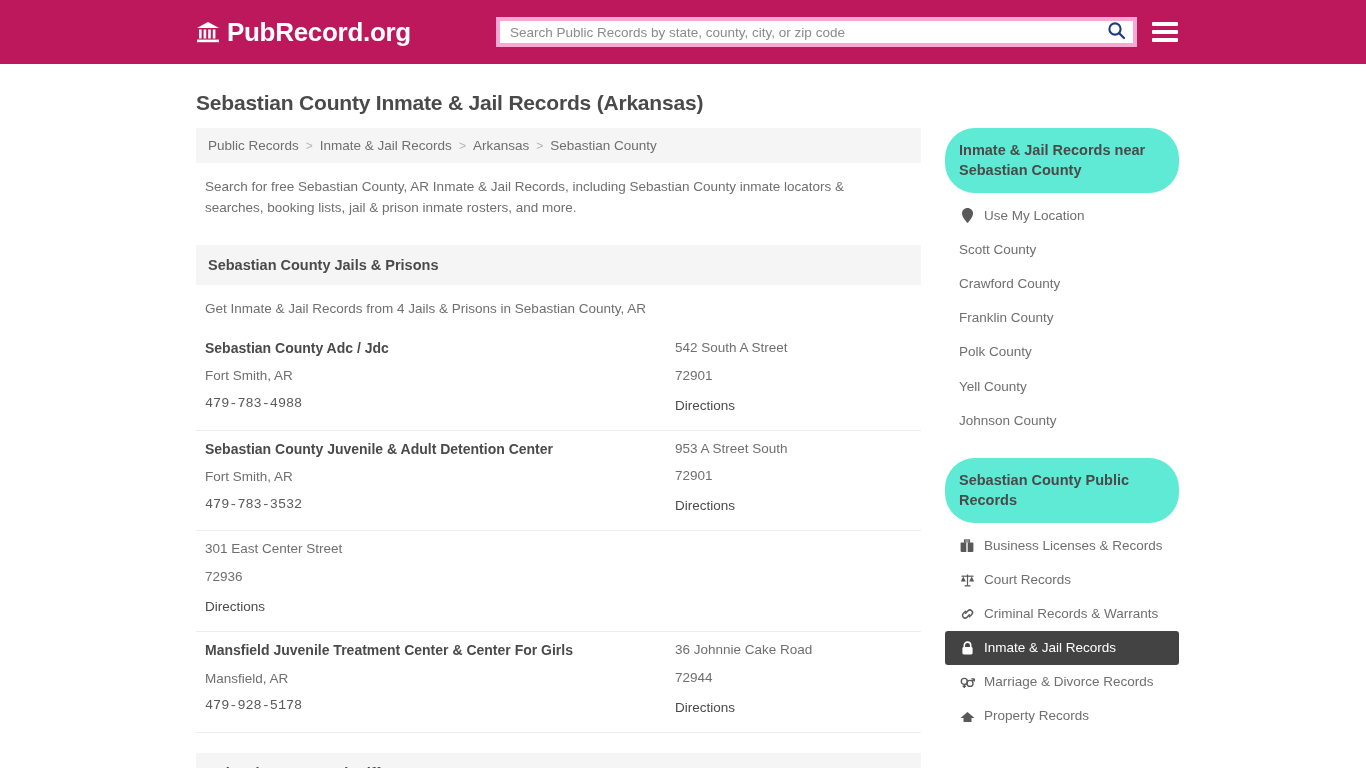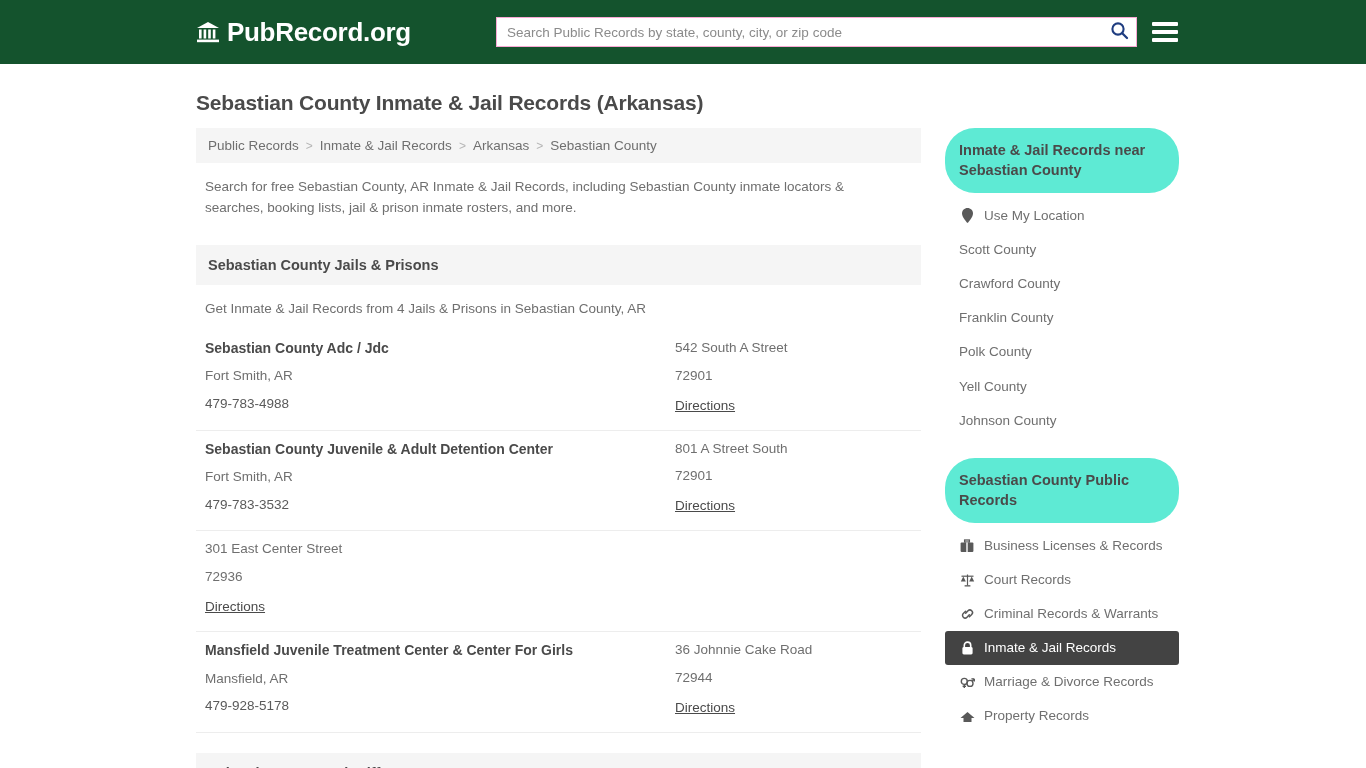--- a/index.html
+++ b/index.html
@@ -7,21 +7,21 @@
     margin: 0; padding: 0;
     width: 1366px; height: 768px;
     overflow: hidden;
     background: #ffffff;
     font-family: "Liberation Sans", sans-serif;
   }
 
   
   .site-header {
     height: 64px;
-    background: #14532d;
+    background: #be185d;
     display: flex;
     align-items: center;
     position: relative;
   }
   .logo {
     position: absolute;
     left: 196px;
     display: flex;
     align-items: center;
     gap: 7px;
@@ -33,21 +33,21 @@
   }
   .logo-icon { display: block; line-height: 0; }
 
   .search-wrap {
     position: absolute;
     left: 496px;
     top: 17px;
     width: 641px;
     height: 30px;
     background: #ffffff;
-    border: 1px solid #f9a8d4;
+    border: 4px solid #f9a8d4;
     display: flex;
     align-items: center;
   }
   .search-input {
     flex: 1;
     border: 0;
     outline: 0;
     height: 28px;
     padding: 0 10px;
     font-family: "Liberation Sans", sans-serif;
@@ -146,26 +146,25 @@
     color: #4a4a4a;
     margin-bottom: 11px;
     line-height: 1.25;
   }
   .entry-line {
     font-size: 13.5px;
     color: #6f6f6f;
     margin-bottom: 11px;
     line-height: 1.25;
   }
-  .entry-line:last-child { margin-bottom: 0; }
+  .entry-line:last-child { margin-bottom: 0; font-family: Liberation Mono, monospace; }
   .entry-phone { color: #5a5a5a; }
   .directions {
     font-size: 13.5px;
     color: #4a4a4a;
-    text-decoration: underline;
     cursor: pointer;
   }
 
   
   .side-head {
     background: #5eead4;
     padding: 12px 14px;
     font-size: 14.5px;
     font-weight: bold;
     color: #4a4a4a;
@@ -271,21 +270,21 @@
         </div>
       </div>
 
       <div class="entry">
         <div class="entry-left">
           <div class="entry-name">Sebastian County Juvenile &amp; Adult Detention Center</div>
           <div class="entry-line">Fort Smith, AR</div>
           <div class="entry-line entry-phone">479-783-3532</div>
         </div>
         <div class="entry-right">
-          <div class="entry-line">801 A Street South</div>
+          <div class="entry-line">953 A Street South</div>
           <div class="entry-line">72901</div>
           <a class="directions">Directions</a>
         </div>
       </div>
 
       <div class="entry">
         <div class="entry-right">
           <div class="entry-line">301 East Center Street</div>
           <div class="entry-line">72936</div>
           <a class="directions">Directions</a>

